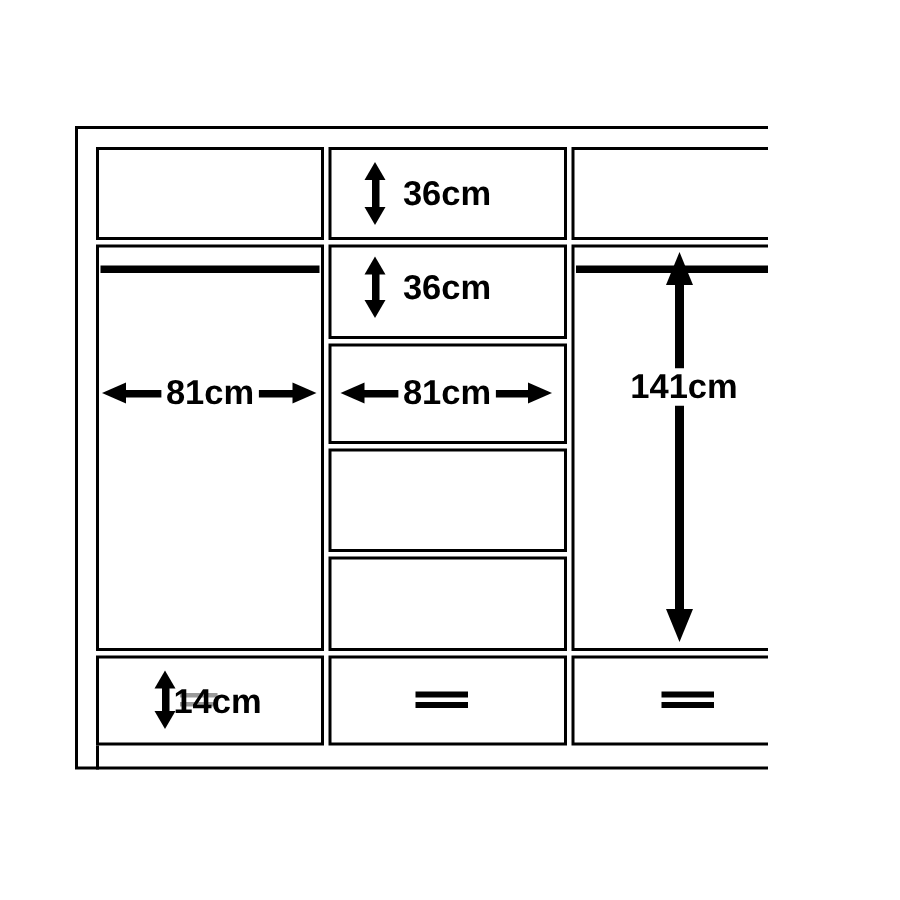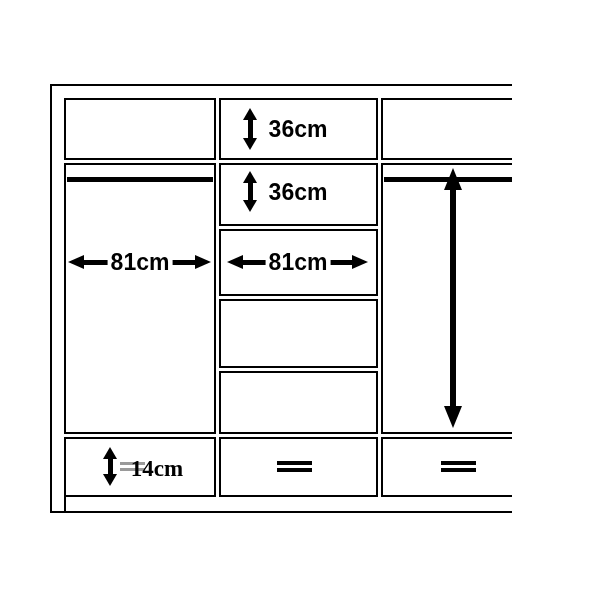--- a/index.html
+++ b/index.html
@@ -94,15 +94,16 @@
   <div class="vdim" style="left:103px;top:447px;width:14px;height:39px;">
     <span class="up"></span>
     <span class="shaft"></span>
     <span class="down"></span>
   </div>
 
   <span class="dlabel" style="left:298px;top:129px;">36cm</span>
   <span class="dlabel" style="left:298px;top:192px;">36cm</span>
   <span class="dlabel bg" style="left:140px;top:262px;">81cm</span>
   <span class="dlabel bg" style="left:298px;top:262px;">81cm</span>
-  <span class="dlabel" style="left:157px;top:468px;font-family:Liberation Serif, serif;">14cm</span>
+  <span class="dlabel bg" style="left:456px;top:258px;">141cm</span>
+  <span class="dlabel" style="left:145px;top:468px;">14cm</span>
 
 </div>
 
 </body></html>

